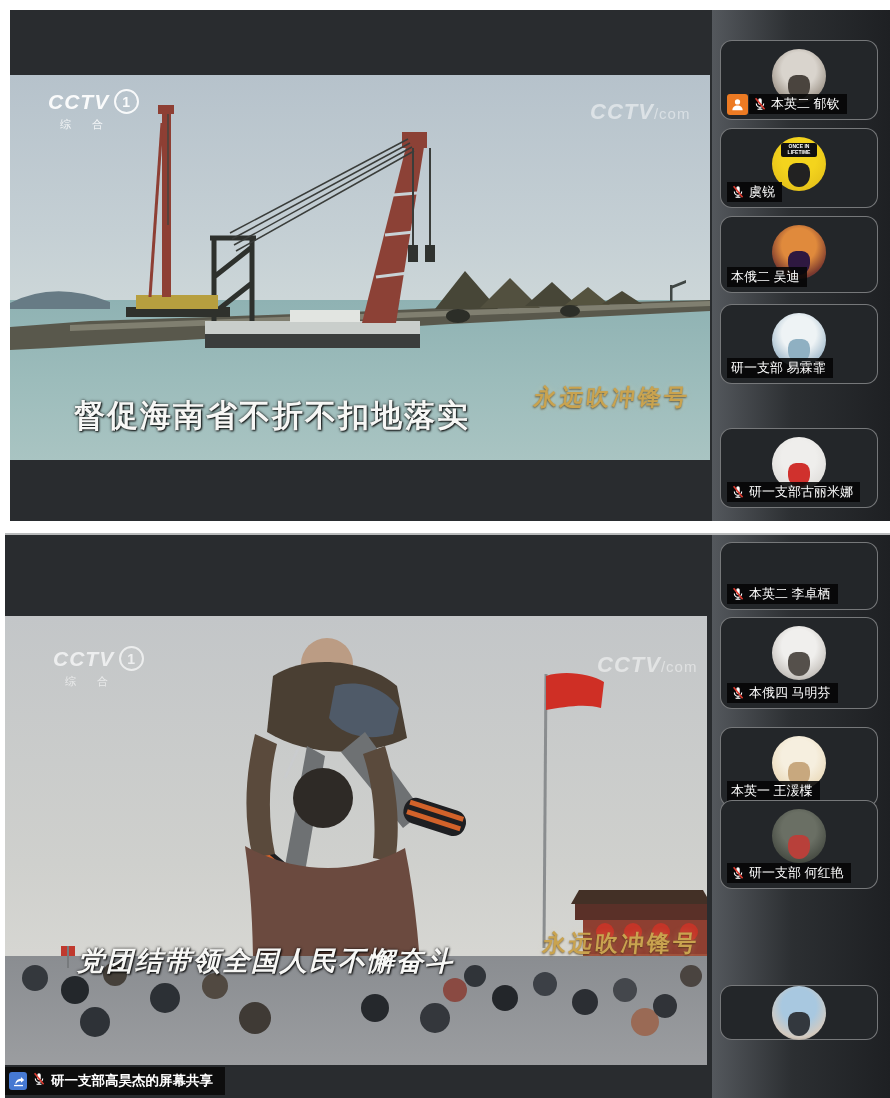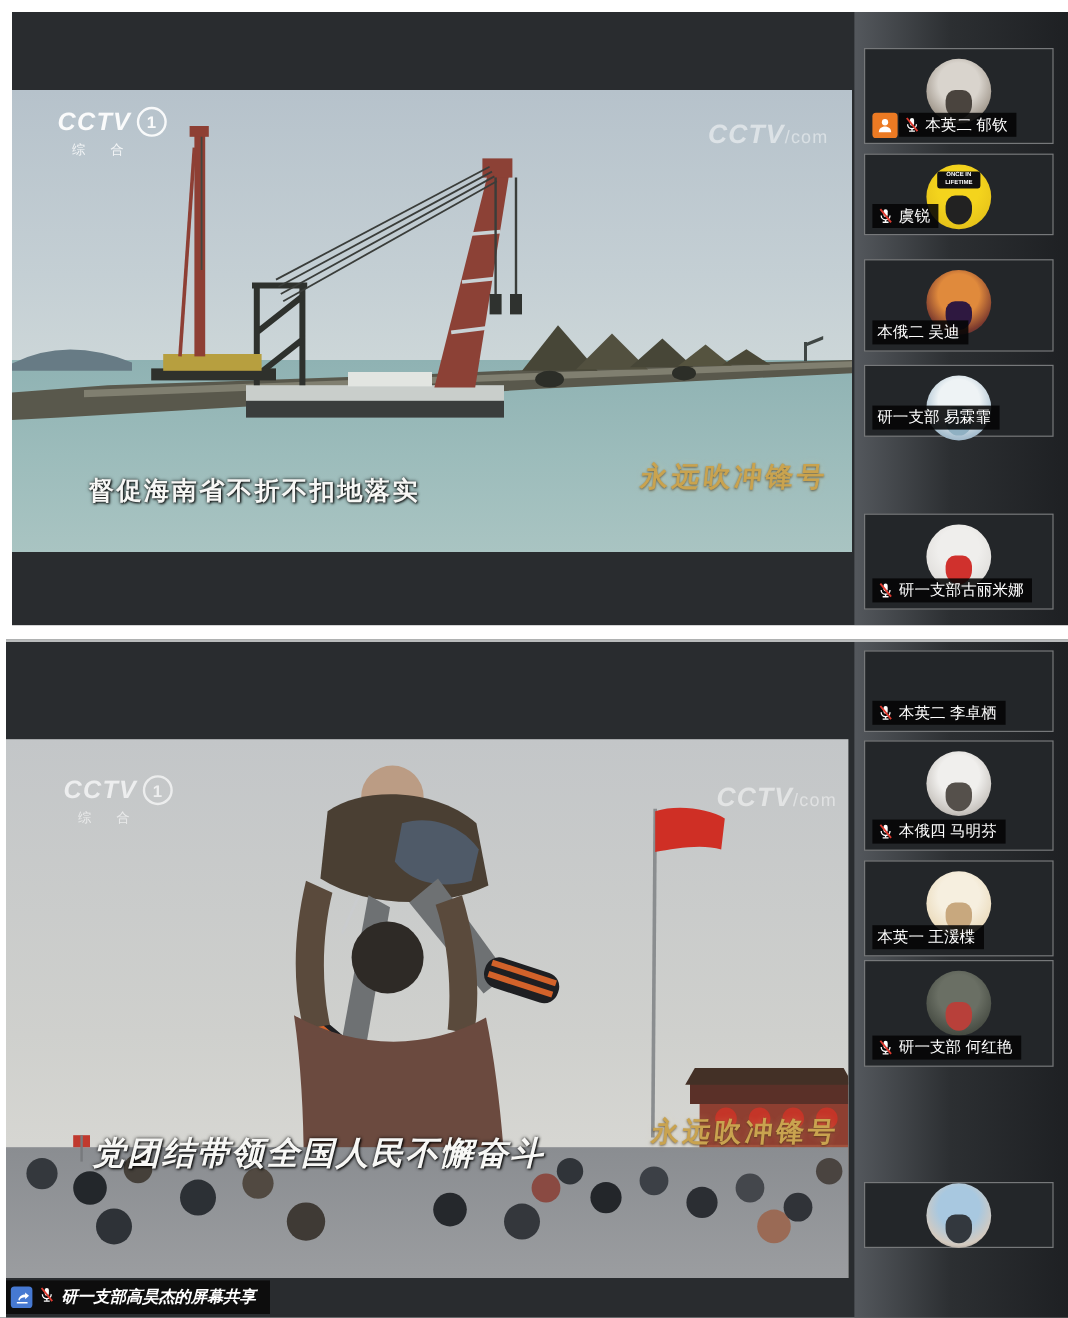--- a/index.html
+++ b/index.html
@@ -17,59 +17,59 @@
   #video-bottom{left:0;top:81px;width:702px;height:449px;
     background:linear-gradient(180deg,#c3c6c8 0%,#cfd0cd 55%,#d6d6d2 75%);}
   .scene{position:absolute;left:0;top:0;}
 
   .sidebar{position:absolute;top:0;bottom:0;width:178px;
     background:linear-gradient(90deg,#54585d 0%,#2c2f32 45%,#1e2023 100%);}
   #panel-top .sidebar{left:702px;}
   #panel-bottom .sidebar{left:707px;}
 
   .tile{position:absolute;left:8px;width:158px;background:#232629;
-    border:1px solid rgba(255,255,255,.38);border-radius:0;box-sizing:border-box;}
+    border:1px solid rgba(255,255,255,.38);border-radius:12px;box-sizing:border-box;}
   .avatar{position:absolute;left:50%;top:8px;transform:translateX(-50%);
     width:54px;height:54px;border-radius:50%;overflow:hidden;}
   .avatar-accent{position:absolute;left:50%;bottom:4px;transform:translateX(-50%);
     width:22px;height:24px;border-radius:40% 40% 55% 55%;display:block;}
   .avatar-text{position:absolute;left:50%;top:6px;transform:translateX(-50%);
     background:#101010;color:#fff;font-size:5px;font-weight:bold;line-height:1.15;
     width:36px;text-align:center;border-radius:2px;padding:1px 0;}
   .namebar{position:absolute;left:6px;bottom:5px;display:flex;align-items:center;gap:4px;
     background:rgba(5,5,5,.88);padding:2px 7px 2px 4px;white-space:nowrap;max-width:148px;overflow:hidden;}
   .namebar .pname{color:#ffffff;font-size:13px;line-height:16px;}
   .namebar.shifted{left:28px;}
   .speaker-chip{position:absolute;left:6px;bottom:4px;width:21px;height:21px;border-radius:3px;
     background:#ec7a23;display:flex;align-items:center;justify-content:center;}
   .mic-icon{width:14px;height:14px;flex:0 0 auto;}
 
   .subtitle{position:absolute;color:#f7f7f5;font-weight:bold;letter-spacing:2px;
     text-shadow:0 0 3px rgba(0,0,0,.8),1px 1px 2px rgba(0,0,0,.9);}
-  #subtitle-top{left:64px;top:320px;font-size:21px;}
+  #subtitle-top{left:64px;top:320px;font-size:31px;}
   #subtitle-bottom{left:72px;top:327px;font-size:27px;font-style:italic;}
   .slogan{position:absolute;font-weight:bold;letter-spacing:3px;color:#c9a34f;
     transform:skewX(-6deg);text-shadow:0 1px 2px rgba(60,40,10,.65),0 0 6px rgba(255,230,160,.25);}
   #slogan-top{left:524px;top:307px;font-size:23px;}
   #slogan-bottom{left:538px;top:312px;font-size:23px;}
 
   .cctv-logo{position:absolute;color:rgba(255,255,255,.92);}
   .cctv-main{display:flex;align-items:center;gap:5px;font-style:italic;font-weight:bold;font-size:21px;letter-spacing:1px;}
   .cctv-badge{width:21px;height:21px;border:2px solid rgba(255,255,255,.9);border-radius:50%;
     display:flex;align-items:center;justify-content:center;font-size:14px;font-style:normal;font-weight:bold;}
   .cctv-sub{font-size:11px;letter-spacing:9px;margin:3px 0 0 12px;opacity:.9;}
   #logo-top{left:38px;top:14px;}
   #logo-bottom{left:48px;top:30px;opacity:.75;}
   .wm{position:absolute;color:rgba(255,255,255,.5);font-weight:bold;font-style:italic;font-size:22px;letter-spacing:1px;margin-left:22px;}
   .wm .suffix{font-size:15px;font-weight:normal;font-style:normal;opacity:.9;}
   #wm-top{left:558px;top:24px;}
   #wm-bottom{left:570px;top:36px;}
 
   .share-bar{position:absolute;left:0;top:532px;height:28px;display:flex;align-items:center;gap:5px;
-    background:#0d0d0d;padding:0 12px 0 4px;font-style:italic;}
+    background:#0d0d0d;padding:0 12px 0 4px;}
   .share-bar .share-label{color:#ffffff;font-size:13.5px;font-weight:bold;white-space:nowrap;}
   .share-chip{width:18px;height:18px;border-radius:3px;background:#4679d2;
     display:flex;align-items:center;justify-content:center;flex:0 0 auto;}
 </style>
 </head>
 <body>
 
 <div class="panel" id="panel-top">
 
   <div class="video" id="video-top">
@@ -154,21 +154,21 @@
   <svg class="mic-icon" viewBox="0 0 16 16">
     <rect x="6" y="1.5" width="4" height="7.5" rx="2" fill="#ffffff"></rect>
     <path d="M3.8 7.5a4.2 4.2 0 0 0 8.4 0" stroke="#ffffff" stroke-width="1.3" fill="none"></path>
     <line x1="8" y1="11.8" x2="8" y2="13.6" stroke="#ffffff" stroke-width="1.3"></line>
     <line x1="5.2" y1="14" x2="10.8" y2="14" stroke="#ffffff" stroke-width="1.3"></line>
     <line x1="3" y1="1.5" x2="13.2" y2="14" stroke="#e03b30" stroke-width="1.8"></line>
   </svg>
 <span class="pname">本英二 郁钦</span>
         </div>
       </div>
-      <div class="tile" style="top: 118px; height: 68px;">
+      <div class="tile" style="top: 118px; height: 80px;">
         <div class="avatar" style="background: radial-gradient(circle at 50% 38%, rgb(244, 212, 29) 0%, rgb(244, 212, 29) 40%, rgb(232, 197, 26) 72%, rgb(216, 181, 22) 100%);">
           <span class="avatar-accent" style="background: rgb(34, 34, 34);"></span>
           <span class="avatar-text">ONCE IN LIFETIME</span>
         </div>
         <div class="namebar">
   <svg class="mic-icon" viewBox="0 0 16 16">
     <rect x="6" y="1.5" width="4" height="7.5" rx="2" fill="#ffffff"></rect>
     <path d="M3.8 7.5a4.2 4.2 0 0 0 8.4 0" stroke="#ffffff" stroke-width="1.3" fill="none"></path>
     <line x1="8" y1="11.8" x2="8" y2="13.6" stroke="#ffffff" stroke-width="1.3"></line>
     <line x1="5.2" y1="14" x2="10.8" y2="14" stroke="#ffffff" stroke-width="1.3"></line>
@@ -178,21 +178,21 @@
         </div>
       </div>
       <div class="tile" style="top: 206px; height: 77px;">
         <div class="avatar" style="background: radial-gradient(circle at 50% 38%, rgb(224, 138, 60) 0%, rgb(224, 138, 60) 40%, rgb(124, 58, 46) 72%, rgb(56, 32, 74) 100%);">
           <span class="avatar-accent" style="background: rgb(46, 24, 64);"></span>
         </div>
         <div class="namebar">
           <span class="pname">本俄二 吴迪</span>
         </div>
       </div>
-      <div class="tile" style="top: 294px; height: 60px;">
+      <div class="tile" style="top: 294px; height: 80px;">
         <div class="avatar" style="background: radial-gradient(circle at 50% 38%, rgb(238, 243, 245) 0%, rgb(238, 243, 245) 40%, rgb(169, 192, 208) 72%, rgb(127, 156, 176) 100%);">
           <span class="avatar-accent" style="background: rgb(143, 176, 194);"></span>
         </div>
         <div class="namebar">
           <span class="pname">研一支部 易霖霏</span>
         </div>
       </div>
       <div class="tile" style="top: 382px; height: 80px; margin-top: 36px;">
         <div class="avatar" style="background: radial-gradient(circle at 50% 38%, rgb(239, 238, 236) 0%, rgb(239, 238, 236) 40%, rgb(226, 224, 221) 72%, rgb(208, 206, 203) 100%);">
           <span class="avatar-accent" style="background: rgb(208, 49, 45);"></span>
@@ -315,21 +315,21 @@
   <svg class="mic-icon" viewBox="0 0 16 16">
     <rect x="6" y="1.5" width="4" height="7.5" rx="2" fill="#ffffff"></rect>
     <path d="M3.8 7.5a4.2 4.2 0 0 0 8.4 0" stroke="#ffffff" stroke-width="1.3" fill="none"></path>
     <line x1="8" y1="11.8" x2="8" y2="13.6" stroke="#ffffff" stroke-width="1.3"></line>
     <line x1="5.2" y1="14" x2="10.8" y2="14" stroke="#ffffff" stroke-width="1.3"></line>
     <line x1="3" y1="1.5" x2="13.2" y2="14" stroke="#e03b30" stroke-width="1.8"></line>
   </svg>
 <span class="pname">本俄四 马明芬</span>
         </div>
       </div>
-      <div class="tile" style="top: 182px; height: 80px;">
+      <div class="tile" style="top: 192px; height: 80px;">
         <div class="avatar" style="background: radial-gradient(circle at 50% 38%, rgb(246, 239, 223) 0%, rgb(246, 239, 223) 40%, rgb(236, 221, 191) 72%, rgb(220, 196, 156) 100%);">
           <span class="avatar-accent" style="background: rgb(200, 168, 126);"></span>
         </div>
         <div class="namebar">
           <span class="pname">本英一 王湲楪</span>
         </div>
       </div>
       <div class="tile" style="top: 265px; height: 89px;">
         <div class="avatar" style="background: radial-gradient(circle at 50% 38%, rgb(106, 111, 100) 0%, rgb(106, 111, 100) 40%, rgb(74, 79, 70) 72%, rgb(52, 56, 47) 100%);">
           <span class="avatar-accent" style="background: rgb(184, 64, 58);"></span>

